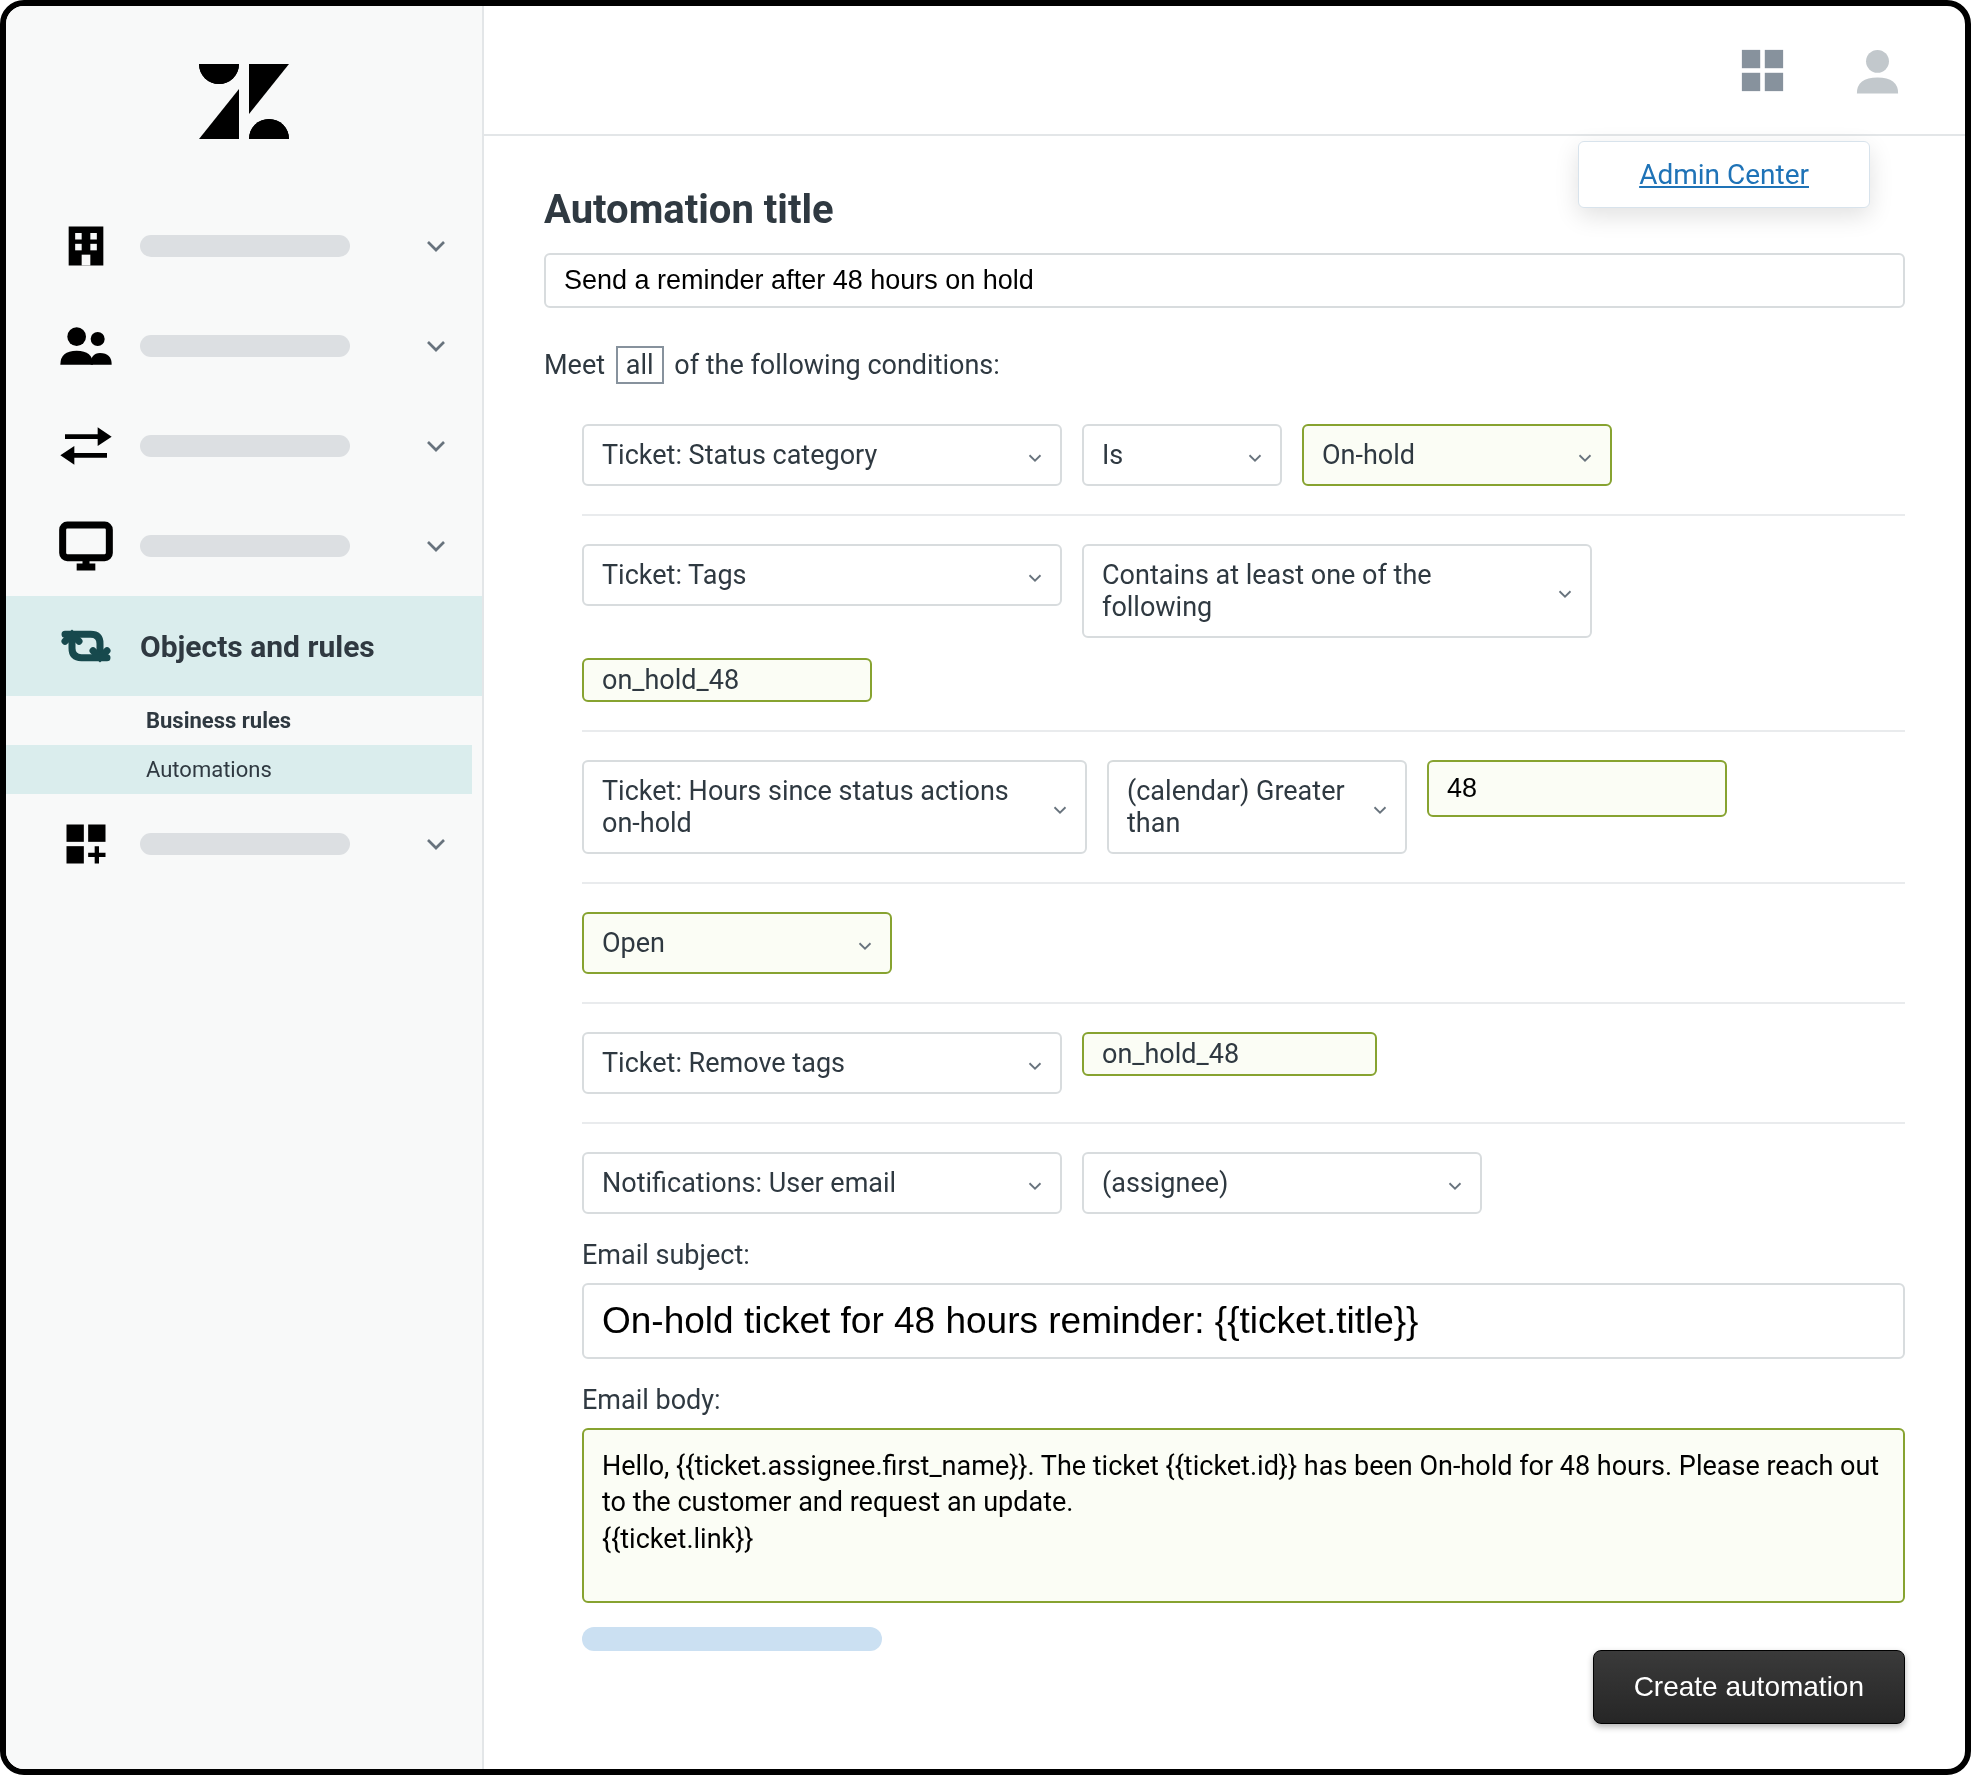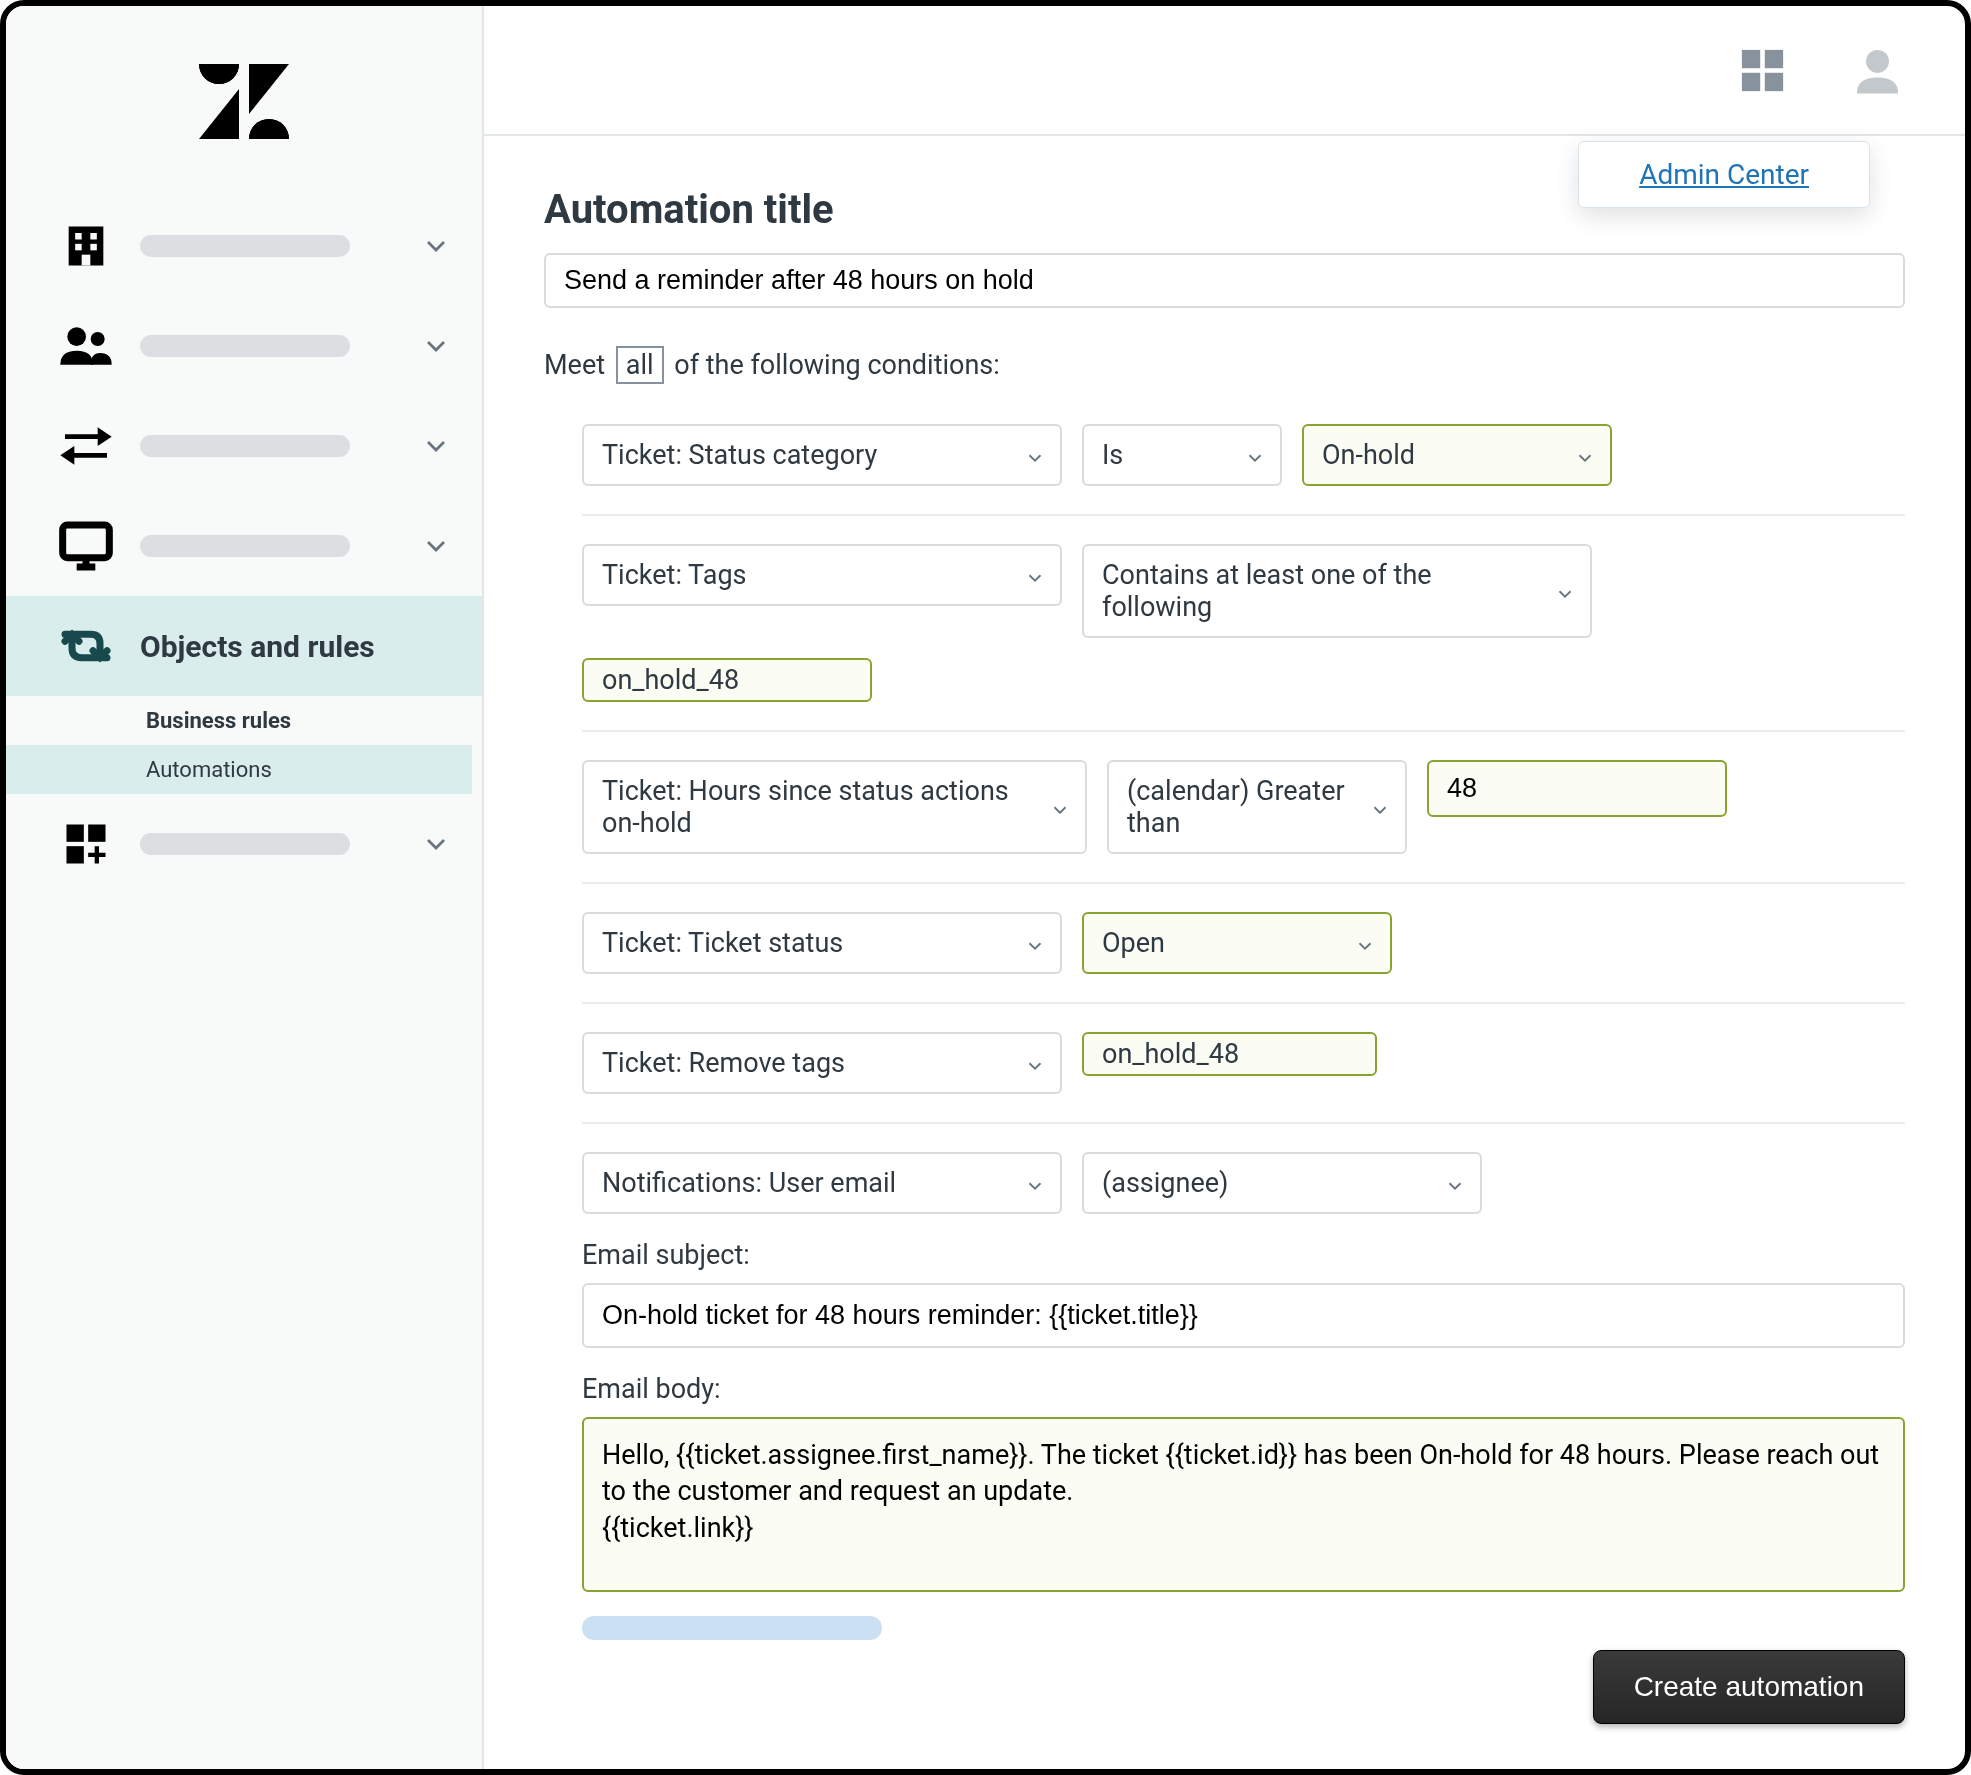--- a/index.html
+++ b/index.html
@@ -204,21 +204,21 @@
   .field-label {
     font-size: 27px;
     margin: 25px 0 12px 38px;
   }
   .full-input {
     margin-left: 38px;
     width: calc(100% - 38px);
     border: 2px solid #d8dcde;
     border-radius: 6px;
     padding: 15px 18px;
-    font-size: 27px;
+    font-size: 37px;
   }
   .textarea {
     margin-left: 38px;
     width: calc(100% - 38px);
     border: 2px solid #87a330;
     background: #fbfdf5;
     border-radius: 6px;
     padding: 18px;
     font-size: 27px;
     font-family: inherit;
@@ -457,26 +457,20 @@
                 <polyline points="6 9 12 15 18 9"></polyline>
               </svg></span>
         </div>
         <input class="num-input" value="48" style="">
       </div>
       <div class="divider"></div>
 
 
       
       <div class="cond-row">
-        <div class="select-box w480">
-          <span>Ticket: Ticket status</span>
-          <span class="sel-chev"><svg viewBox="0 0 24 24">
-                <polyline points="6 9 12 15 18 9"></polyline>
-              </svg></span>
-        </div>
         <div class="select-box green w310">
           <span>Open</span>
           <span class="sel-chev"><svg viewBox="0 0 24 24">
                 <polyline points="6 9 12 15 18 9"></polyline>
               </svg></span>
         </div>
       </div>
       <div class="divider"></div>
 
       

